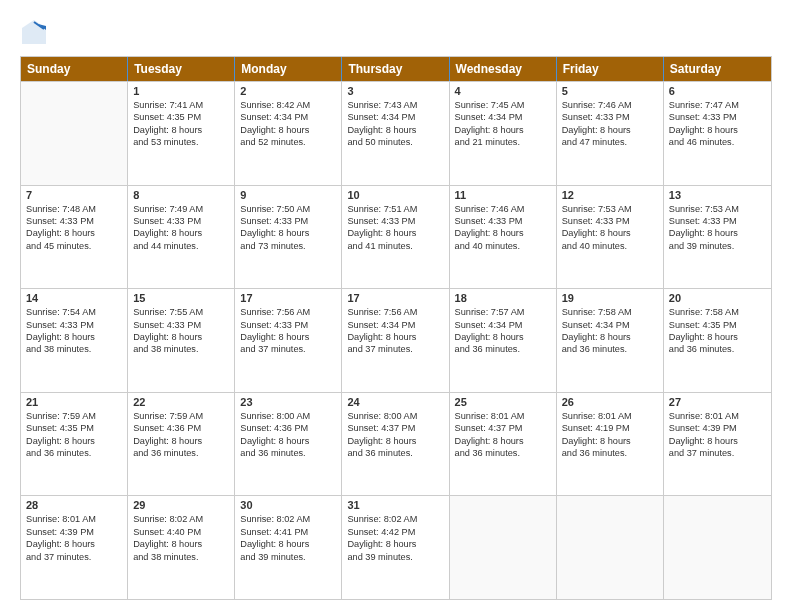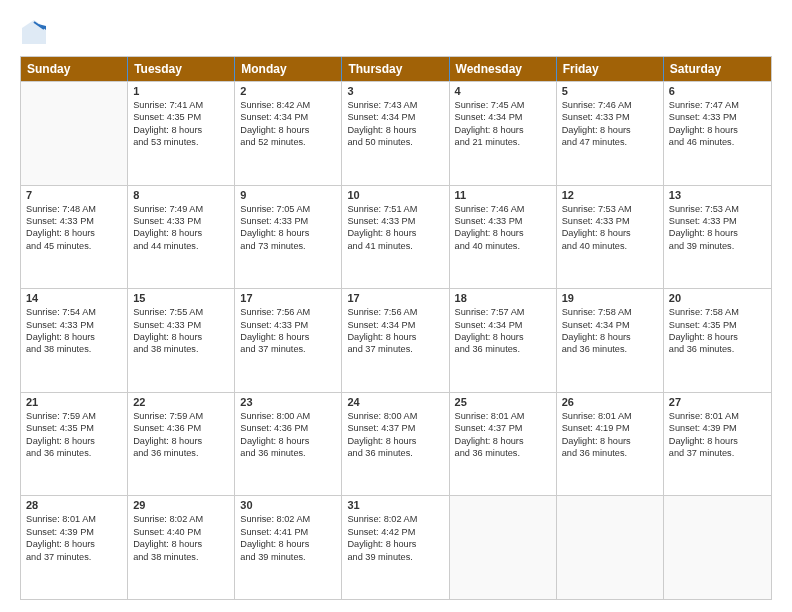--- a/index.html
+++ b/index.html
@@ -203,21 +203,21 @@
           </div>
           <div class="cal-cell">
             <span class="day-num">8</span>
             <p>Sunrise: 7:49 AM</p>
             <p>Sunset: 4:33 PM</p>
             <p>Daylight: 8 hours</p>
             <p>and 44 minutes.</p>
           </div>
           <div class="cal-cell">
             <span class="day-num">9</span>
-            <p>Sunrise: 7:05 AM</p>
+            <p>Sunrise: 7:50 AM</p>
             <p>Sunset: 4:33 PM</p>
             <p>Daylight: 8 hours</p>
             <p>and 73 minutes.</p>
           </div>
           <div class="cal-cell">
             <span class="day-num">10</span>
             <p>Sunrise: 7:51 AM</p>
             <p>Sunset: 4:33 PM</p>
             <p>Daylight: 8 hours</p>
             <p>and 41 minutes.</p>

